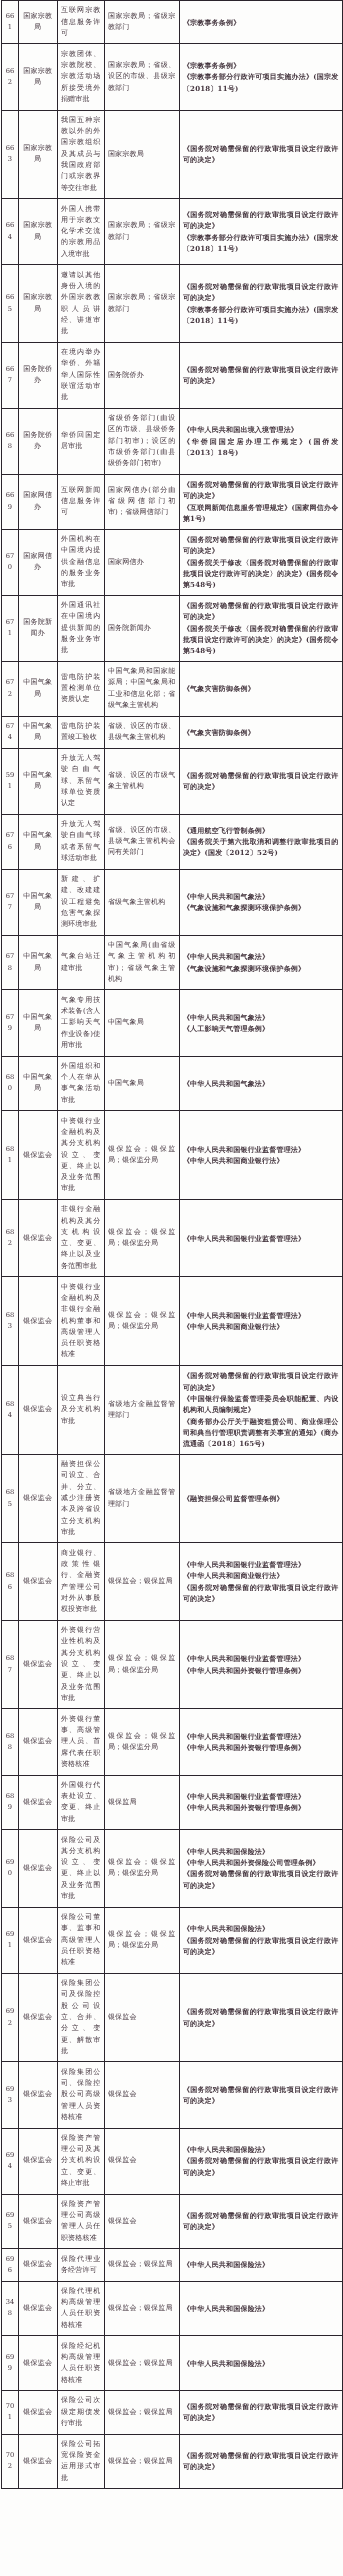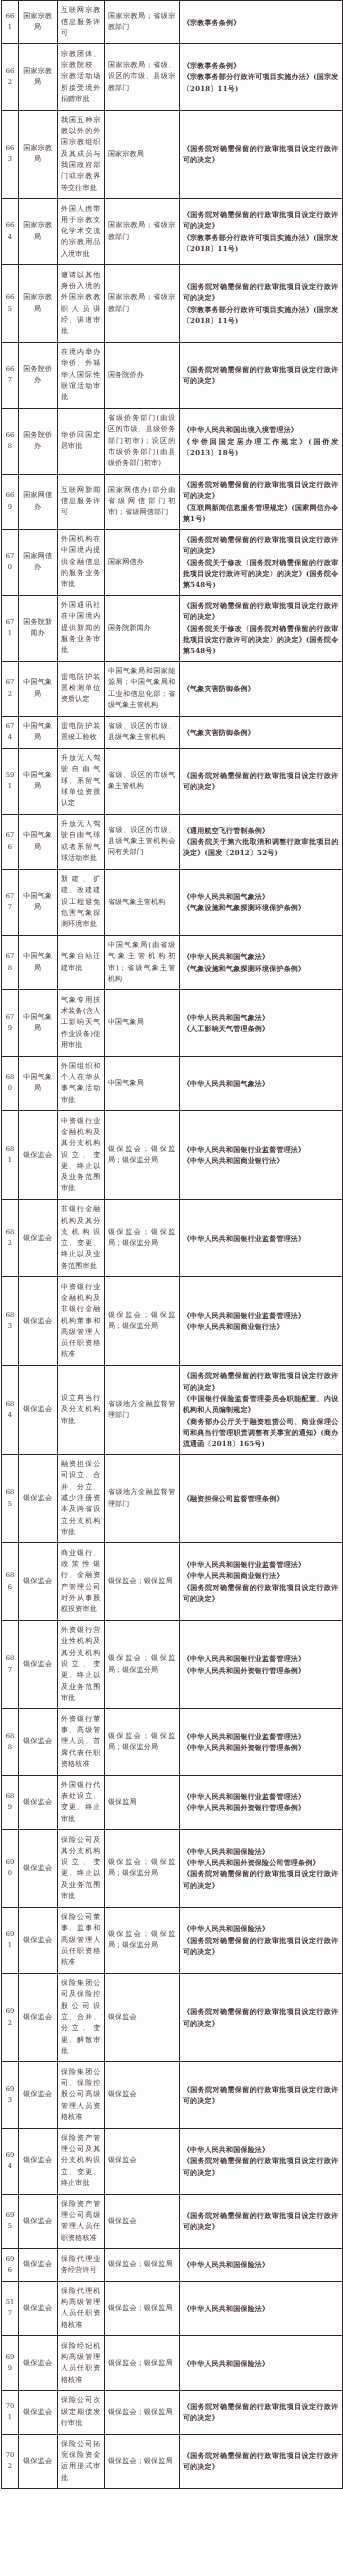--- a/index.html
+++ b/index.html
@@ -373,21 +373,21 @@
       <tr>
         <td class="num">696</td>
         <td class="dept">银保监会</td>
         <td class="item">保险代理业务经营许可</td>
         <td class="auth">银保监会；银保监局</td>
         <td class="basis">
           <div>《中华人民共和国保险法》</div>
         </td>
       </tr>
       <tr>
-        <td class="num">517</td>
+        <td class="num">348</td>
         <td class="dept">银保监会</td>
         <td class="item">保险代理机构高级管理人员任职资格核准</td>
         <td class="auth">银保监会；银保监局</td>
         <td class="basis">
           <div>《中华人民共和国保险法》</div>
         </td>
       </tr>
       <tr>
         <td class="num">699</td>
         <td class="dept">银保监会</td>

